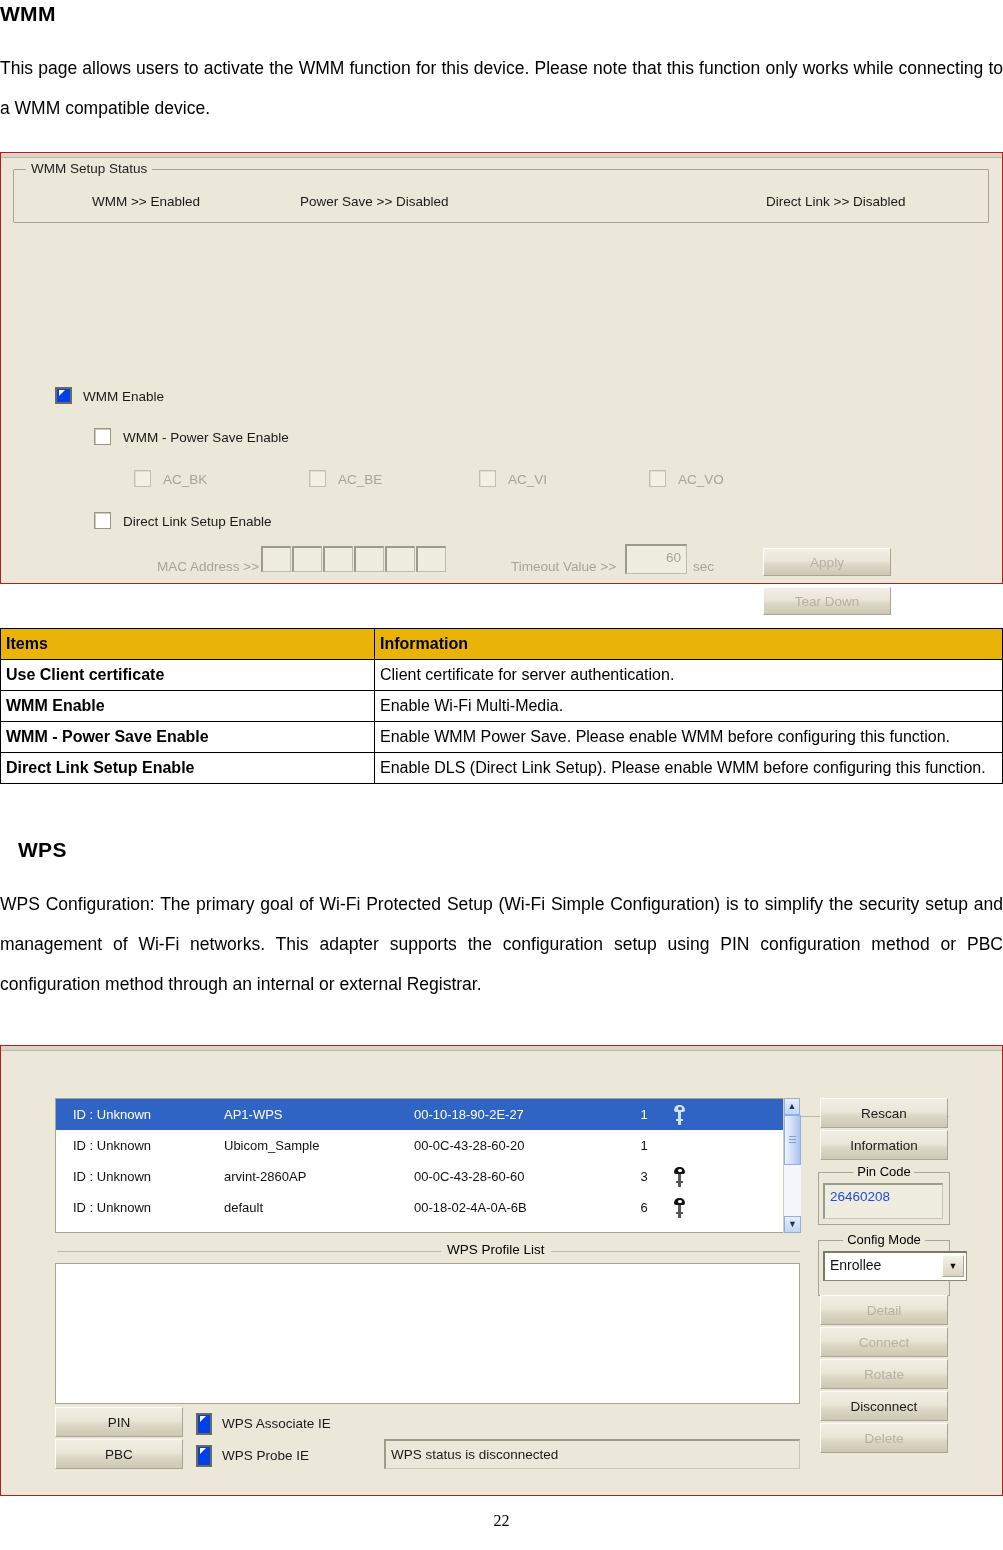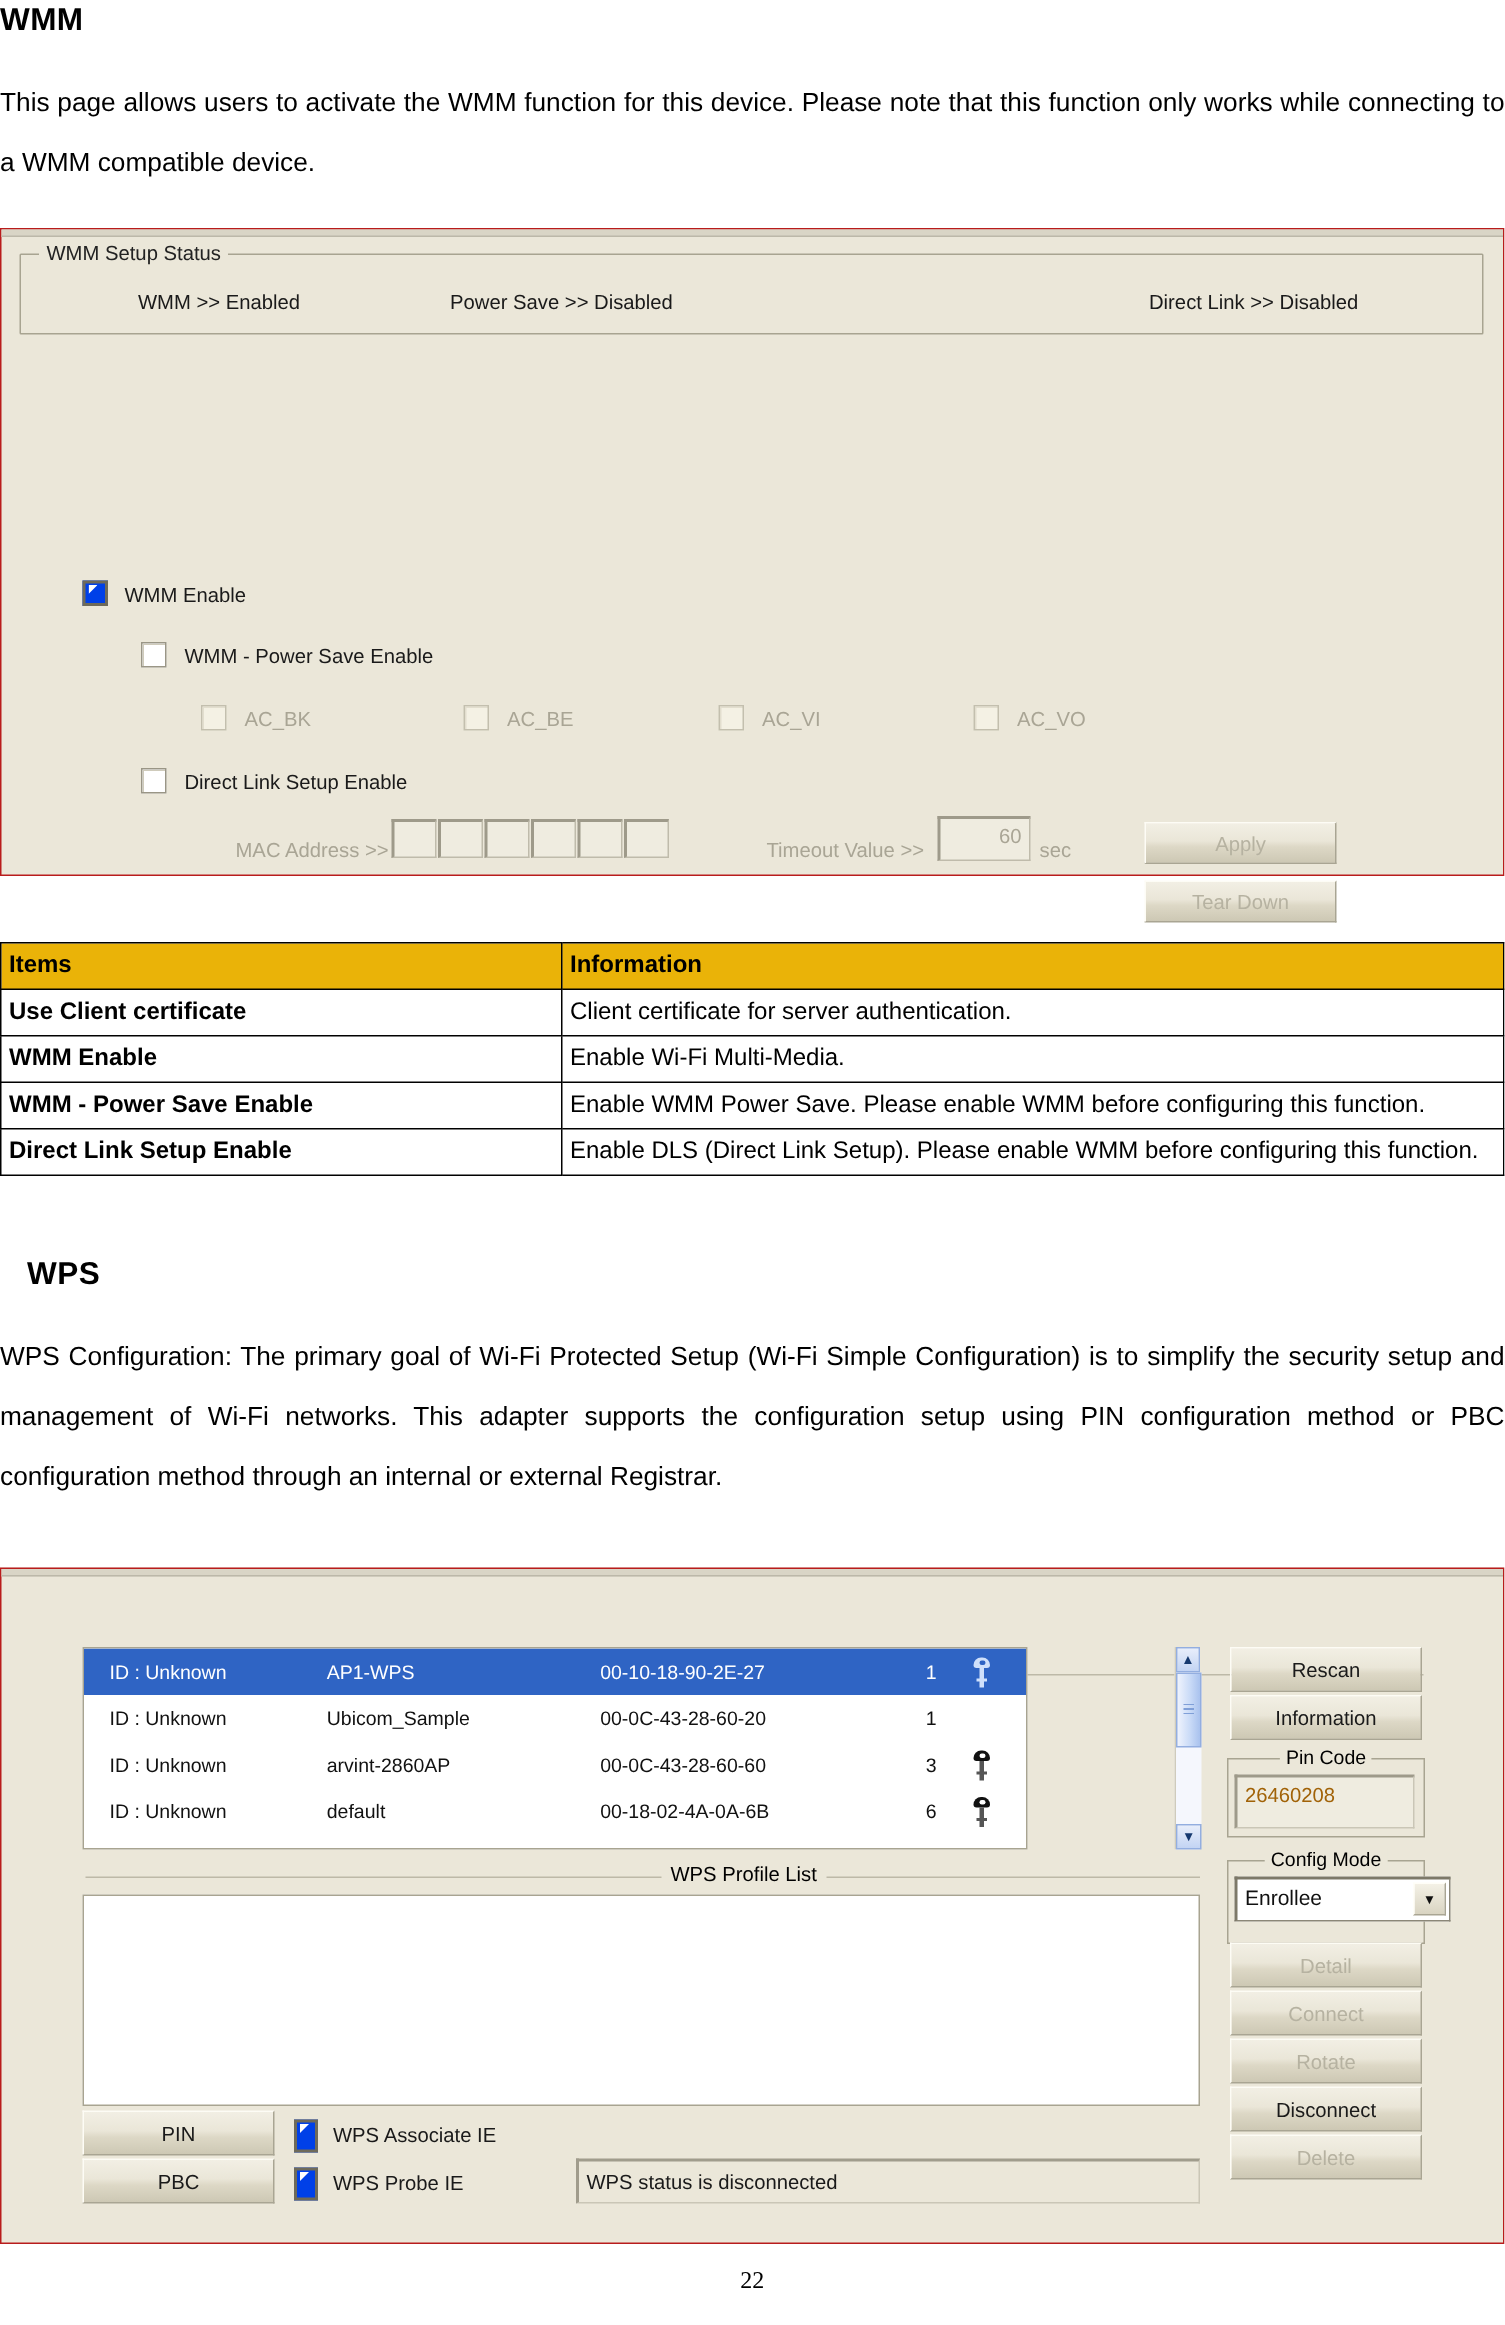--- a/index.html
+++ b/index.html
@@ -253,21 +253,21 @@
     white-space: nowrap;
   }
   .inputbox {
     position: absolute;
     box-sizing: border-box;
     background: #efece0;
     border: 1px solid #cac6b6;
     border-top: 2px solid #9e9a8a;
     border-left: 2px solid #9e9a8a;
     font-size: 13.5px;
-    color: #a16207;
+    color: #1d4ed8;
     padding: 4px 0 0 5px;
   }
   .combo {
     position: absolute;
     box-sizing: border-box;
     background: #ffffff;
     border: 1px solid #8b8778;
     border-top: 2px solid #7c7868;
     border-left: 2px solid #7c7868;
     font-size: 14px;
@@ -430,21 +430,21 @@
   <h1 class="section-head" style="position:absolute;left:0;top:838px;margin-left:18px;">WPS</h1>
 
   <p class="body-text" style="position:absolute;left:0;top:884px;width:1003px;">WPS Configuration: The primary goal of Wi-Fi Protected Setup (Wi-Fi Simple Configuration) is to simplify the security setup and management of Wi-Fi networks. This adapter supports the configuration setup using PIN configuration method or PBC configuration method through an internal or external Registrar.</p>
 
   <div class="winpanel" style="position:absolute;left:0;top:1045px;width:1003px;height:451px;">
     <div class="topstripe"></div>
 
     <div class="sep-line" style="left:56px;top:70px;width:892px;"></div>
     <div class="grouptitle-float" style="left:455px;top:61px;">WPS AP List</div>
 
-    <div class="wpslist" style="left:54px;top:52px;width:630px;height:135px;">
+    <div class="wpslist" style="left:54px;top:52px;width:745px;height:135px;">
       <div class="aprow sel">
         <span class="c-id">ID : Unknown</span>
         <span class="c-ssid">AP1-WPS</span>
         <span class="c-mac">00-10-18-90-2E-27</span>
         <span class="c-ch">1</span>
         <span class="c-lock">
           <span class="keyicon onsel">
             <span class="head"></span><span class="shaft"></span>
           </span>
         </span>

